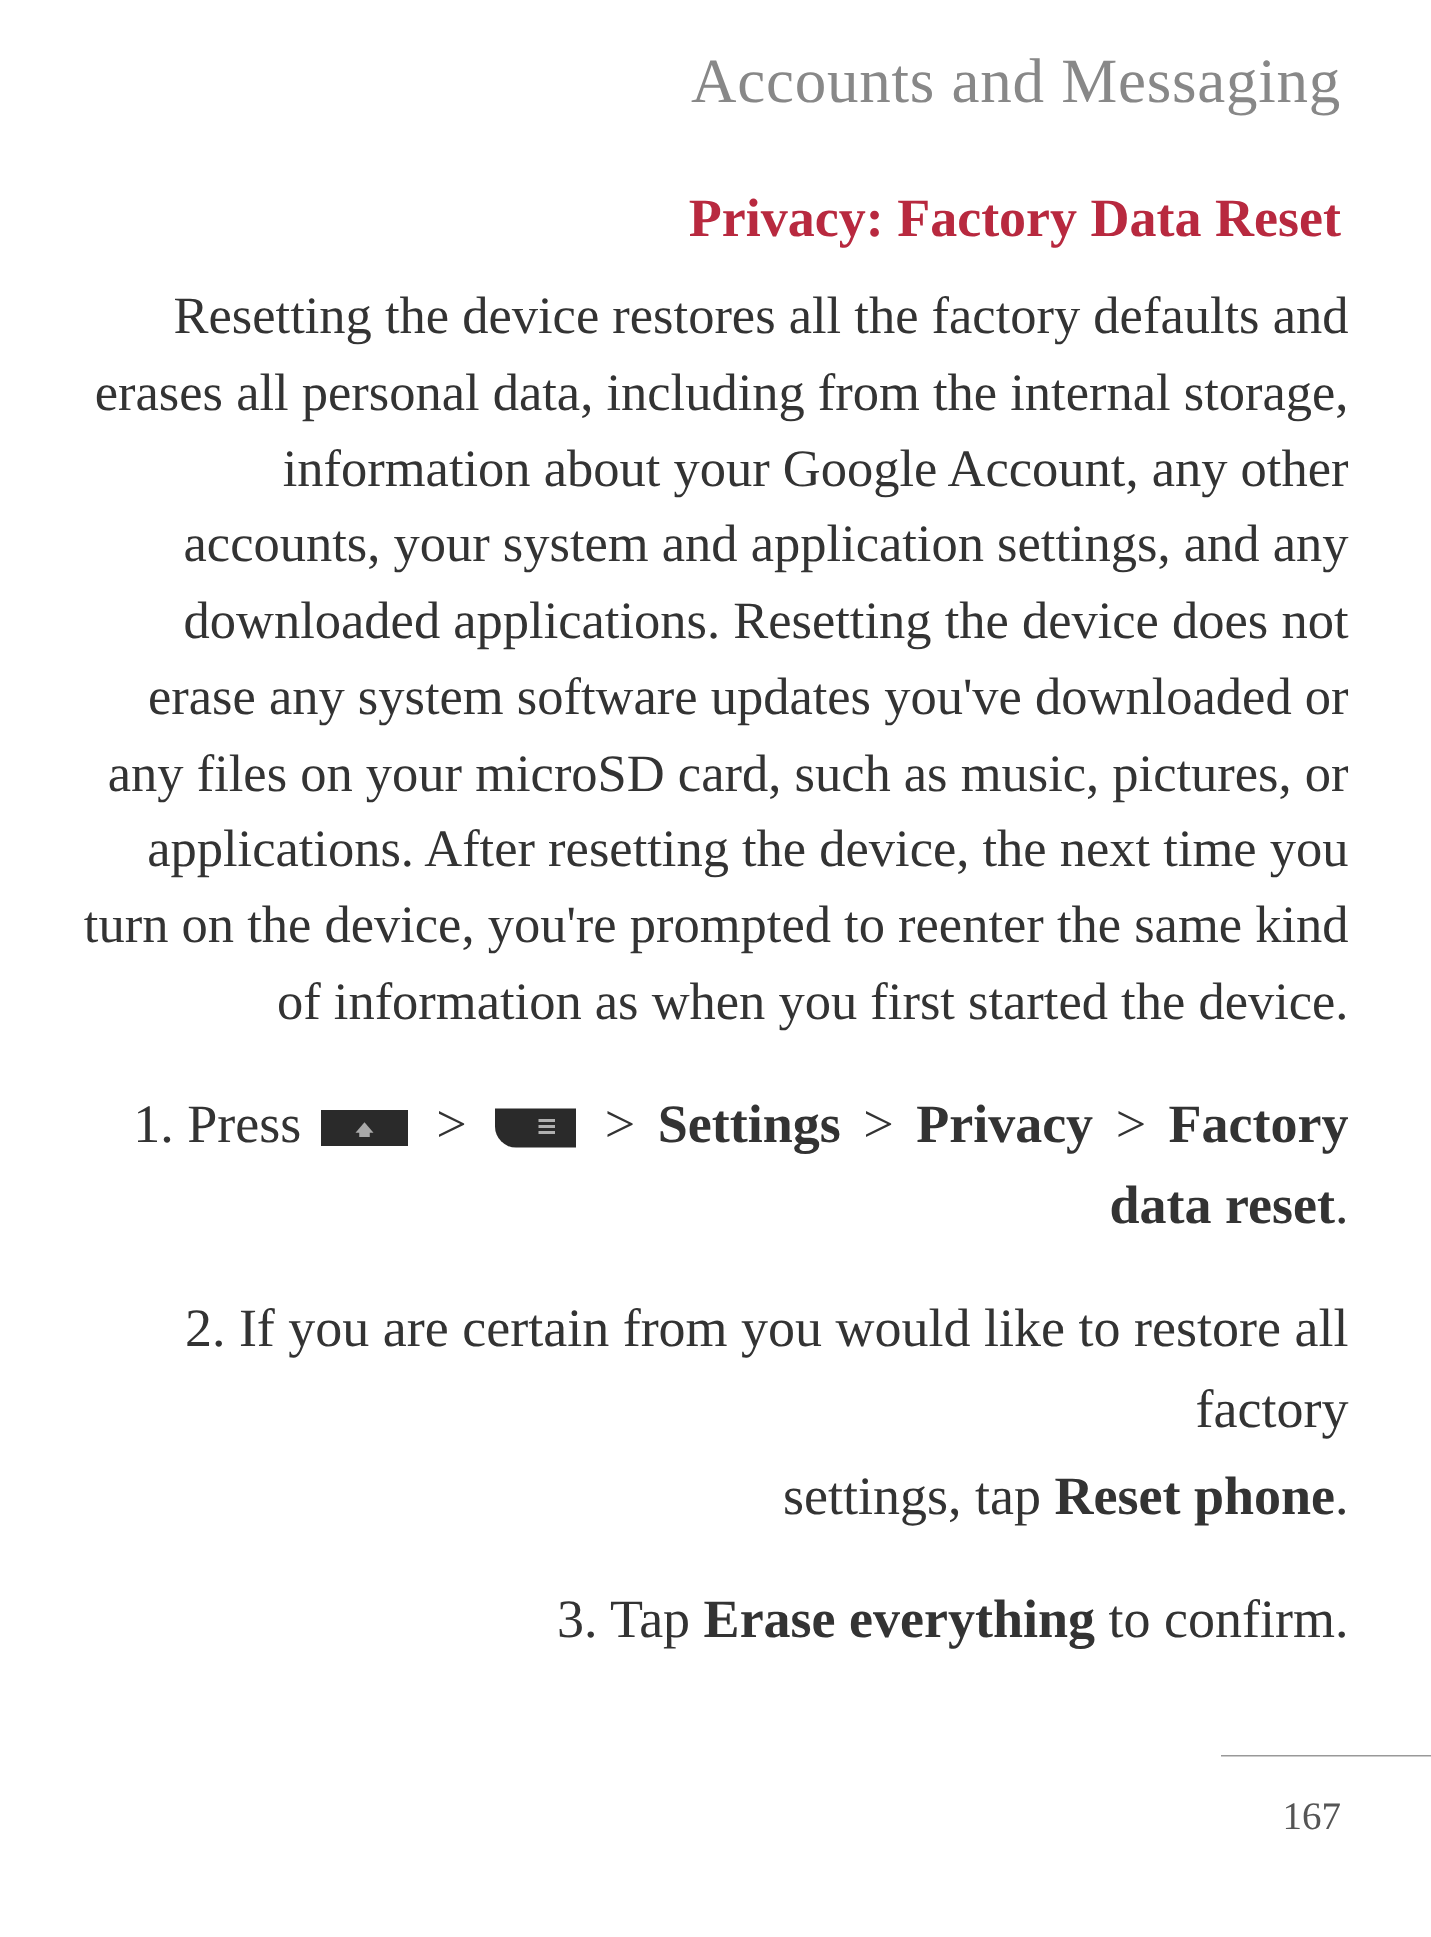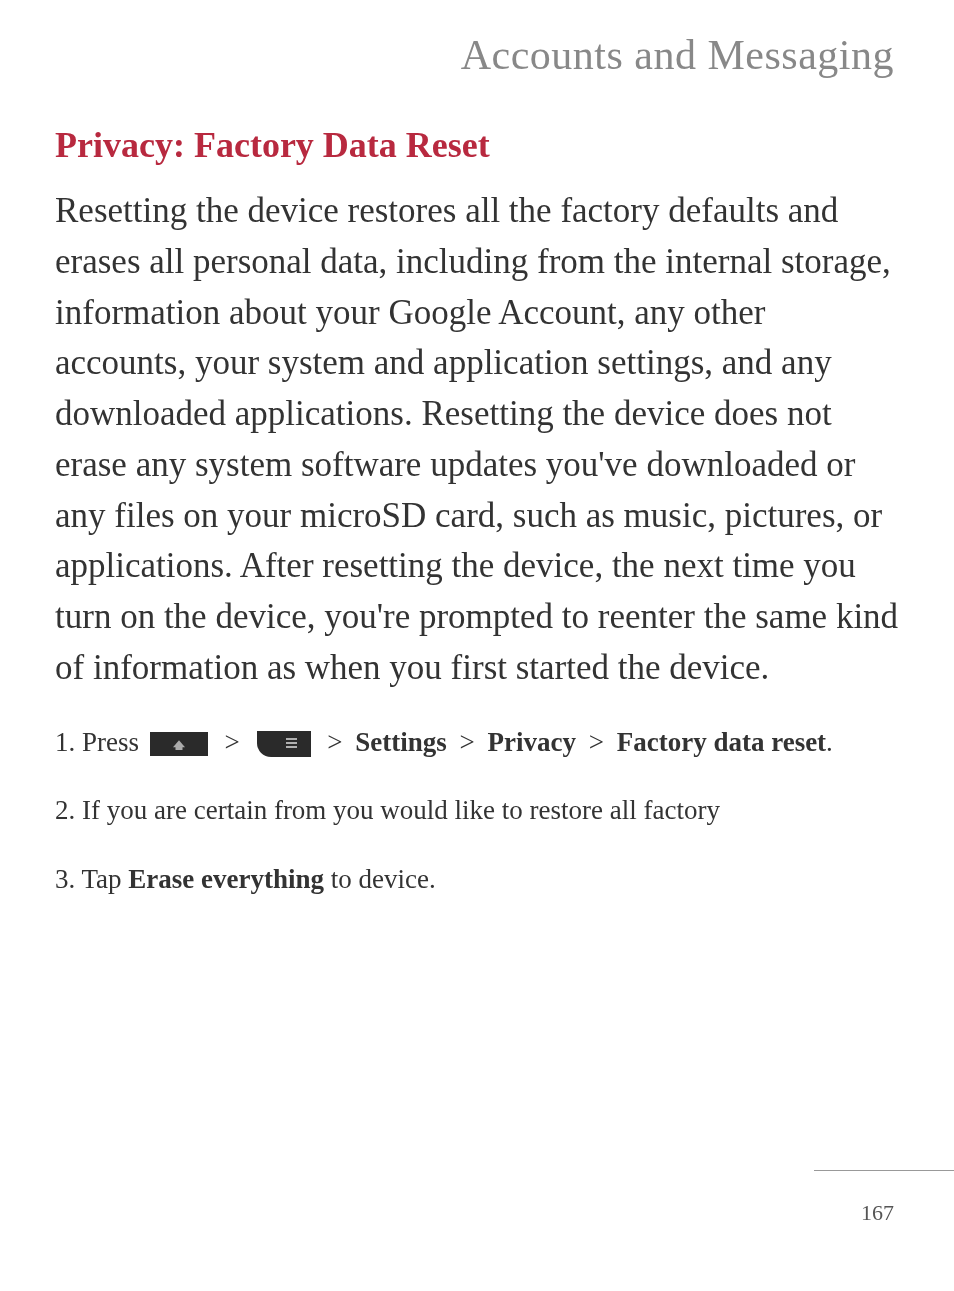--- a/index.html
+++ b/index.html
@@ -1,18 +1,19 @@
 <!DOCTYPE html>
 <html><head>
   <meta charset="utf-8">
   <style>
     * {
       margin: 0;
       padding: 0;
       box-sizing: border-box;
+      text-align: right;
     }
     body {
       width: 954px;
       height: 1291px;
       background: #ffffff;
       position: relative;
       font-family: Georgia, 'Times New Roman', serif;
     }
     .page-title {
       color: #888888;
@@ -30,21 +31,21 @@
     }
     .body-text {
       color: #333333;
       font-size: 35px;
       line-height: 1.45;
       padding: 20px 55px 0 55px;
       font-weight: 300;
     }
     .step {
       color: #333333;
-      font-size: 27px;
+      font-size: 36px;
       line-height: 1.5;
       padding: 0 55px 0 55px;
       margin-top: 28px;
       font-weight: 300;
     }
     .step-indent {
       padding-left: 98px;
       display: block;
       margin-top: 4px;
     }
@@ -103,21 +104,21 @@
       box-shadow: 0 4px 0 #b0b0b0, 0 8px 0 #b0b0b0;
     }
     .gt {
       margin: 0 6px;
     }
     .page-number {
       position: absolute;
       bottom: 65px;
       right: 60px;
       color: #555555;
-      font-size: 22px;
+      font-size: 26px;
       font-weight: 300;
     }
     .corner-line-h {
       position: absolute;
       bottom: 120px;
       right: 0;
       width: 140px;
       height: 1px;
       background: #999999;
     }
@@ -141,21 +142,24 @@
   <span class="bold">Settings</span>
   <span class="gt">&gt;</span>
   <span class="bold">Privacy</span>
   <span class="gt">&gt;</span>
   <span class="bold">Factory data reset</span><span>.</span>
 </div>
 
 <div class="step">
   <span>2.</span>
   <span>If you are certain from you would like to restore all factory</span>
+  <span class="step-indent">
+    <span>settings, tap </span><span class="bold">Reset phone</span><span>.</span>
+  </span>
 </div>
 
 <div class="step">
   <span>3.</span>
-  <span>Tap </span><span class="bold">Erase everything</span><span> to device.</span>
+  <span>Tap </span><span class="bold">Erase everything</span><span> to confirm.</span>
 </div>
 
 <div class="corner-line-h"></div>
 <div class="page-number">167</div>
 
 </body></html>

